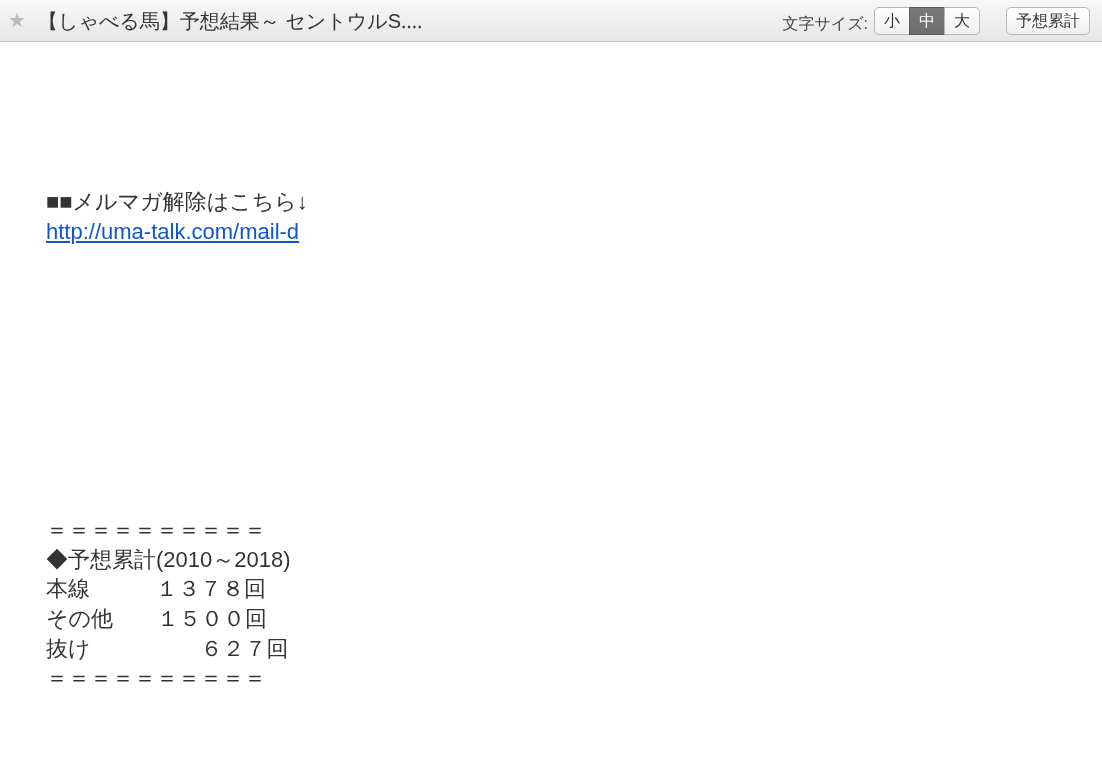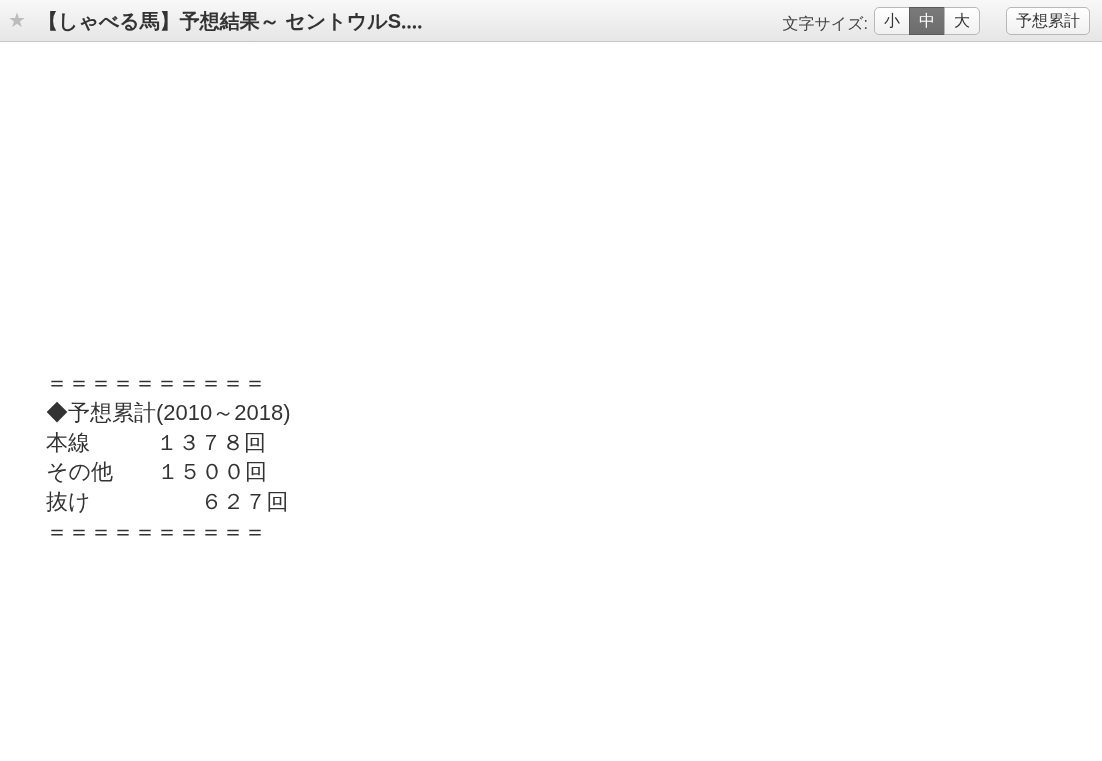--- a/index.html
+++ b/index.html
@@ -22,21 +22,21 @@
   }
   .star-icon {
     font-size: 20px;
     color: #bcbcbc;
     line-height: 1;
     padding: 0 4px 2px 0;
     cursor: pointer;
   }
   .title {
     font-size: 20px;
-    font-weight: bold;
+    font-weight: normal;
     color: #333;
     flex: 0 0 auto;
     white-space: nowrap;
   }
   .spacer { flex: 1 1 auto; }
   .fontsize-group {
     display: flex;
     align-items: flex-end;
     gap: 6px;
   }
@@ -102,20 +102,22 @@
     <div class="btn-set">
       <button class="btn">小</button>
       <button class="btn active">中</button>
       <button class="btn">大</button>
     </div>
   </div>
   <button class="btn details-btn">予想累計</button>
 </div>
 
 <div class="content">
+  <div class="block"><span>■■メルマガ解除はこちら↓</span>
+<a href="#">http://uma-talk.com/mail-d</a></div>
 
   <div class="gap-lg"></div>
 
   <div class="block mono"><span>＝＝＝＝＝＝＝＝＝＝</span>
 <span>◆予想累計(2010～2018)</span>
 <span>本線</span><span>　　　</span><span>１３７８回</span>
 <span>その他</span><span>　　</span><span>１５００回</span>
 <span>抜け</span><span>　　　　　</span><span>６２７回</span>
 <span>＝＝＝＝＝＝＝＝＝＝</span></div>
 

